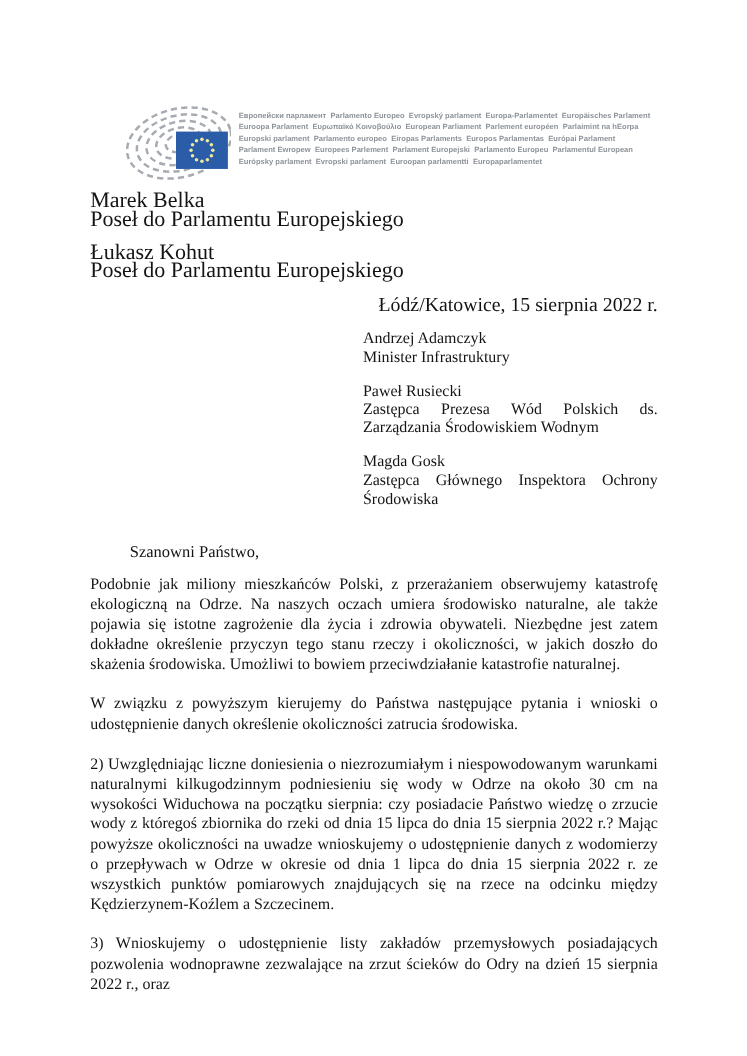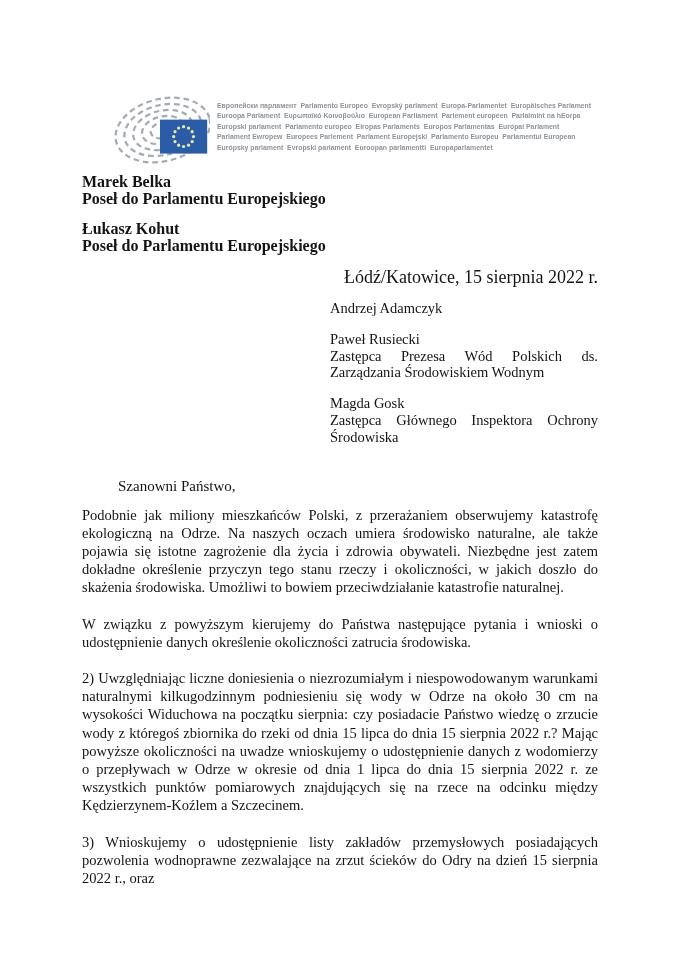--- a/index.html
+++ b/index.html
@@ -21,21 +21,21 @@
   .logo-mark .star { fill: var(--star_yellow, #efe9a0); }
   .logo-langs {
     margin: 6px 0 0 7px;
     font-family: "Liberation Sans", "DejaVu Sans", sans-serif;
     font-size: 6.9px; line-height: 10.4px;
     color: var(--logo_text, #8d939a);
     font-weight: bold;
   }
   .logo-langs div { white-space: pre; }
   
-  .senders { margin: 9px 0 0 82px; font-weight: bold; font-size: 16px; line-height: 16.5px; }
+  .senders { margin: 9px 0 0 82px; font-weight: normal; font-size: 20px; line-height: 16.5px; }
   .sender + .sender { margin-top: 14px; }
   
   .dateline { margin: 15px 81px 0 0; text-align: right; font-size: 18px; line-height: 17px; }
   
   .recipients { margin: 14px 81px 0 330px; font-weight: normal; font-size: 14.5px; line-height: 16.8px; text-align: justify; }
   .recipient + .recipient { margin-top: 14px; }
   
   .salutation { margin: 32px 0 0 82px; text-indent: 36px; font-size: 15px; line-height: 17px; }
   .body { margin: 11px 81px 0 82px; font-size: 14.5px; line-height: 18.2px; text-align: justify; }
   .body p { margin: 0 0 18px 0; }
@@ -88,20 +88,21 @@
       <div>Łukasz Kohut</div>
       <div>Poseł do Parlamentu Europejskiego</div>
     </div>
   </div>
 
   <div class="dateline">Łódź/Katowice, 15 sierpnia 2022 r.</div>
 
   <div class="recipients">
     <div class="recipient">
       <div>Andrzej Adamczyk</div>
+      <div>Minister Infrastruktury</div>
     </div>
     <div class="recipient">
       <div>Paweł Rusiecki</div>
       <div>Zastępca Prezesa Wód Polskich ds. Zarządzania Środowiskiem Wodnym</div>
     </div>
     <div class="recipient">
       <div>Magda Gosk</div>
       <div>Zastępca Głównego Inspektora Ochrony Środowiska</div>
     </div>
   </div>

